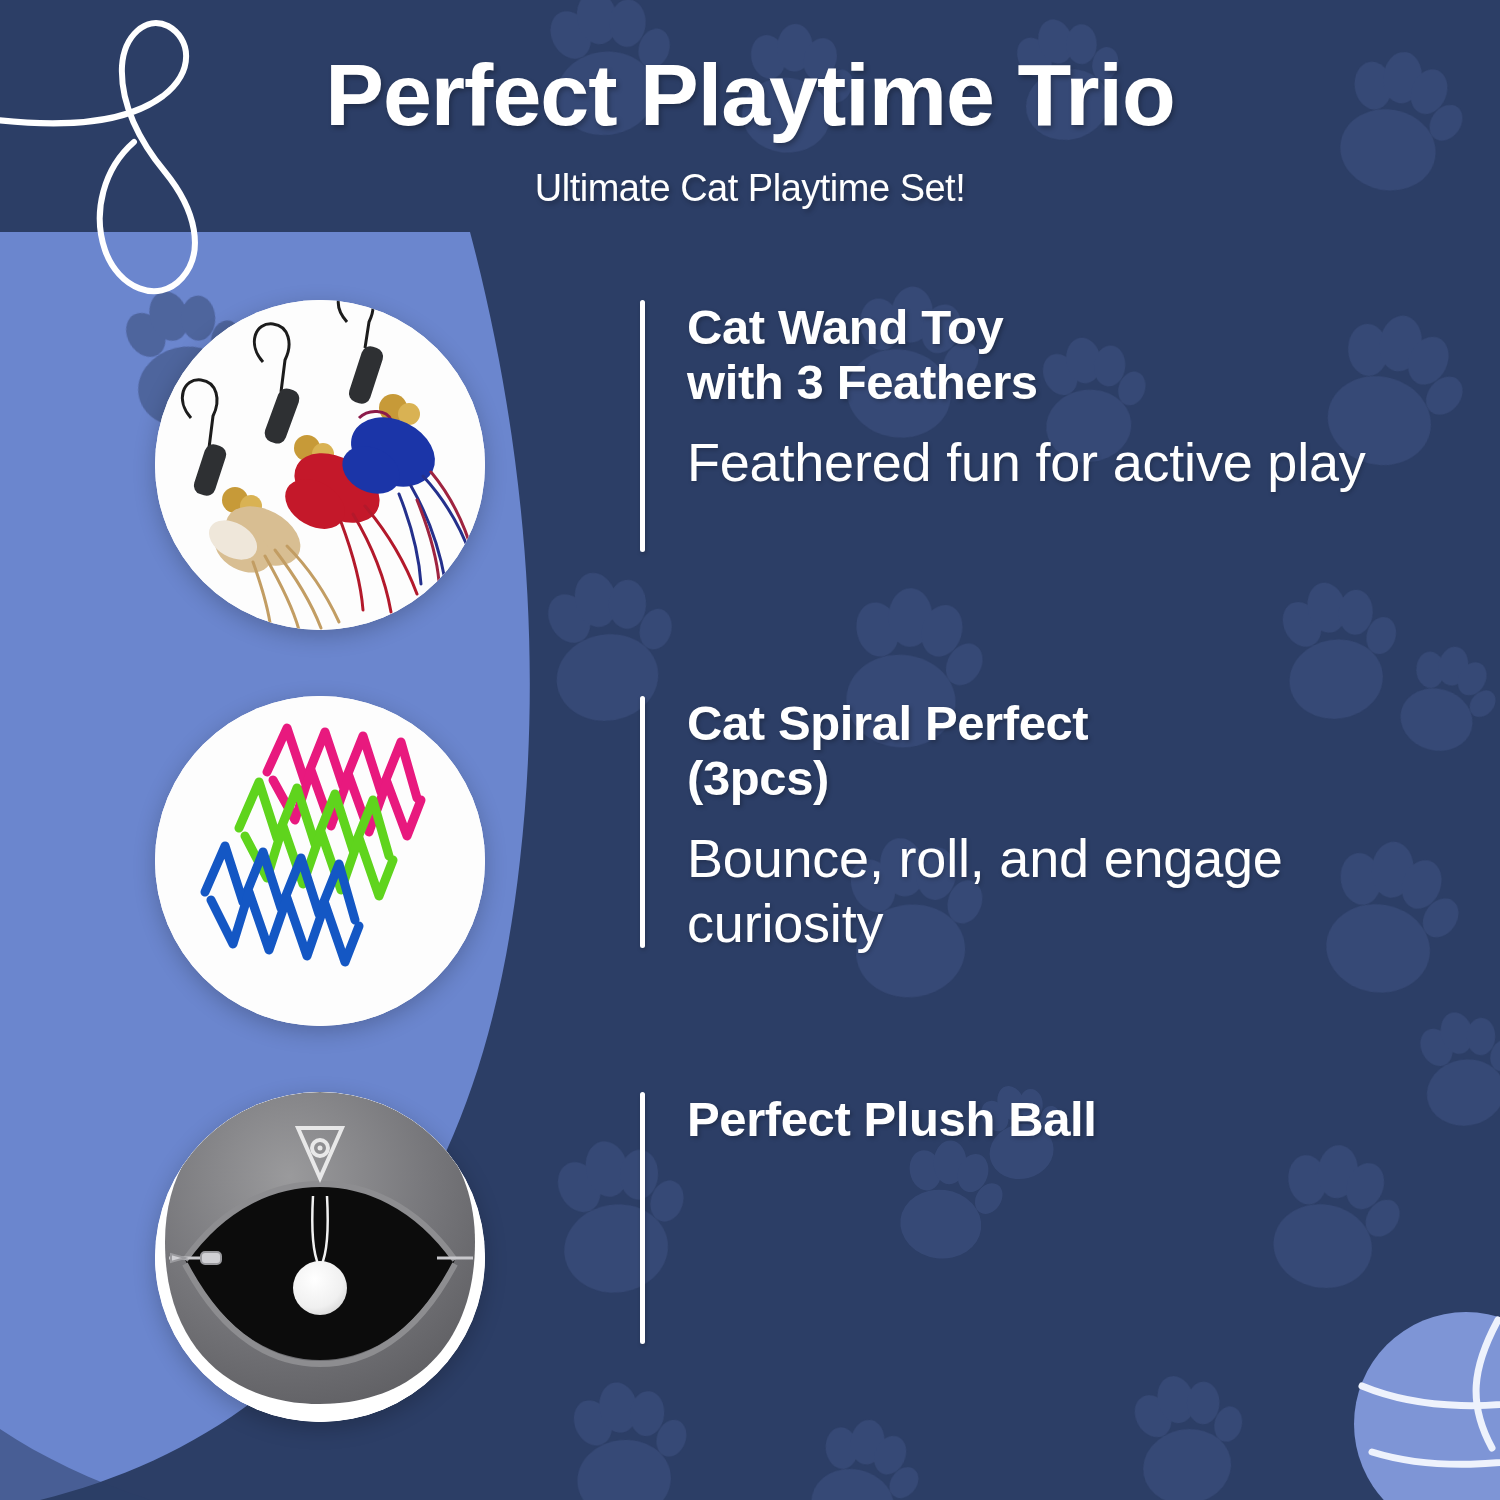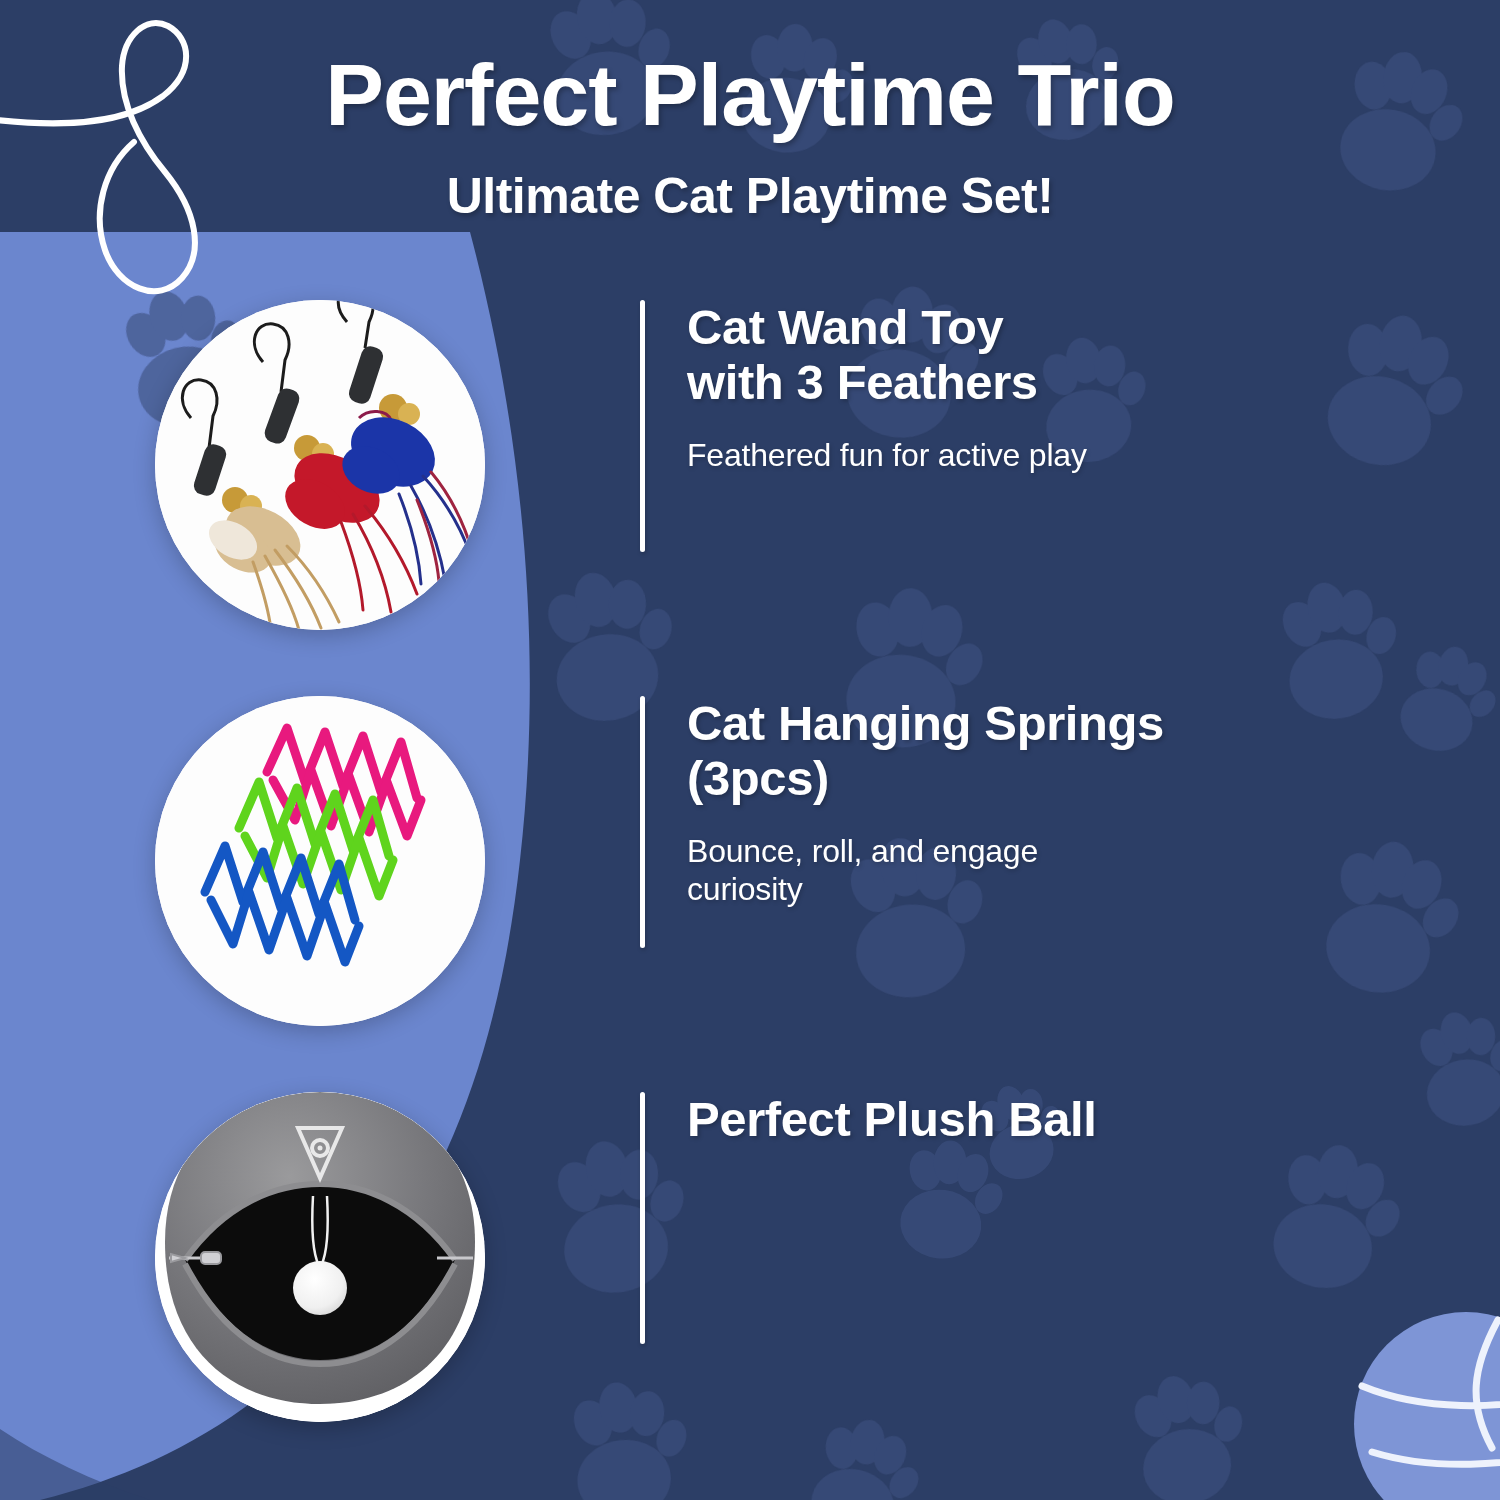--- a/index.html
+++ b/index.html
@@ -35,22 +35,22 @@
     margin-top:48px;
     font-size:88px;
     font-weight:bold;
     color:#FFFFFF;
     letter-spacing:-1px;
     line-height:1.06;
     text-shadow:2px 3px 5px rgba(0,0,0,.28);
   }
   .subtitle {
     margin-top:26px;
-    font-size:50px;
-    font-weight:bold;
+    font-size:38px;
+    font-weight:normal;
     color:#FFFFFF;
     letter-spacing:-0.5px;
     text-shadow:2px 3px 5px rgba(0,0,0,.26);
   }
 
   
   .features {
     position:absolute;
     left:0; top:300px;
     width:1500px;
@@ -95,22 +95,22 @@
   .fname {
     font-size:49px;
     font-weight:bold;
     color:#FFFFFF;
     line-height:1.12;
     letter-spacing:-0.4px;
     text-shadow:2px 2px 4px rgba(0,0,0,.25);
     white-space:pre-line;
   }
   .fdesc {
-    margin-top:26px;
-    font-size:32px;
+    margin-top:20px;
+    font-size:54px;
     font-weight:normal;
     color:#FFFFFF;
     line-height:1.2;
     letter-spacing:-0.2px;
     text-shadow:1px 2px 4px rgba(0,0,0,.22);
     white-space:pre-line;
   }
 </style>
 </head>
 <body>
@@ -287,21 +287,21 @@
 
             <g fill="none" stroke="#1457C4" stroke-width="9" stroke-linecap="round" stroke-linejoin="round">
               <path d="M 50 196 L 70 150 L 88 206 L 108 156 L 126 212 L 146 162 L 164 218 L 184 168 L 200 224"></path>
               <path d="M 56 204 L 78 248 L 94 196 L 114 254 L 132 202 L 152 260 L 170 208 L 190 266 L 204 230"></path>
             </g>
           </svg>
         </div>
       </div>
       <div class="divider"></div>
       <div class="ftext">
-        <div class="fname">Cat Hanging Springs
+        <div class="fname">Cat Spiral Perfect
 (3pcs)</div>
         <div class="fdesc">Bounce, roll, and engage
 curiosity</div>
       </div>
     </div>
 
     <div class="feature">
       <div class="thumb-wrap">
         <div class="thumb">
           <svg viewBox="0 0 330 330" xmlns="http://www.w3.org/2000/svg">

